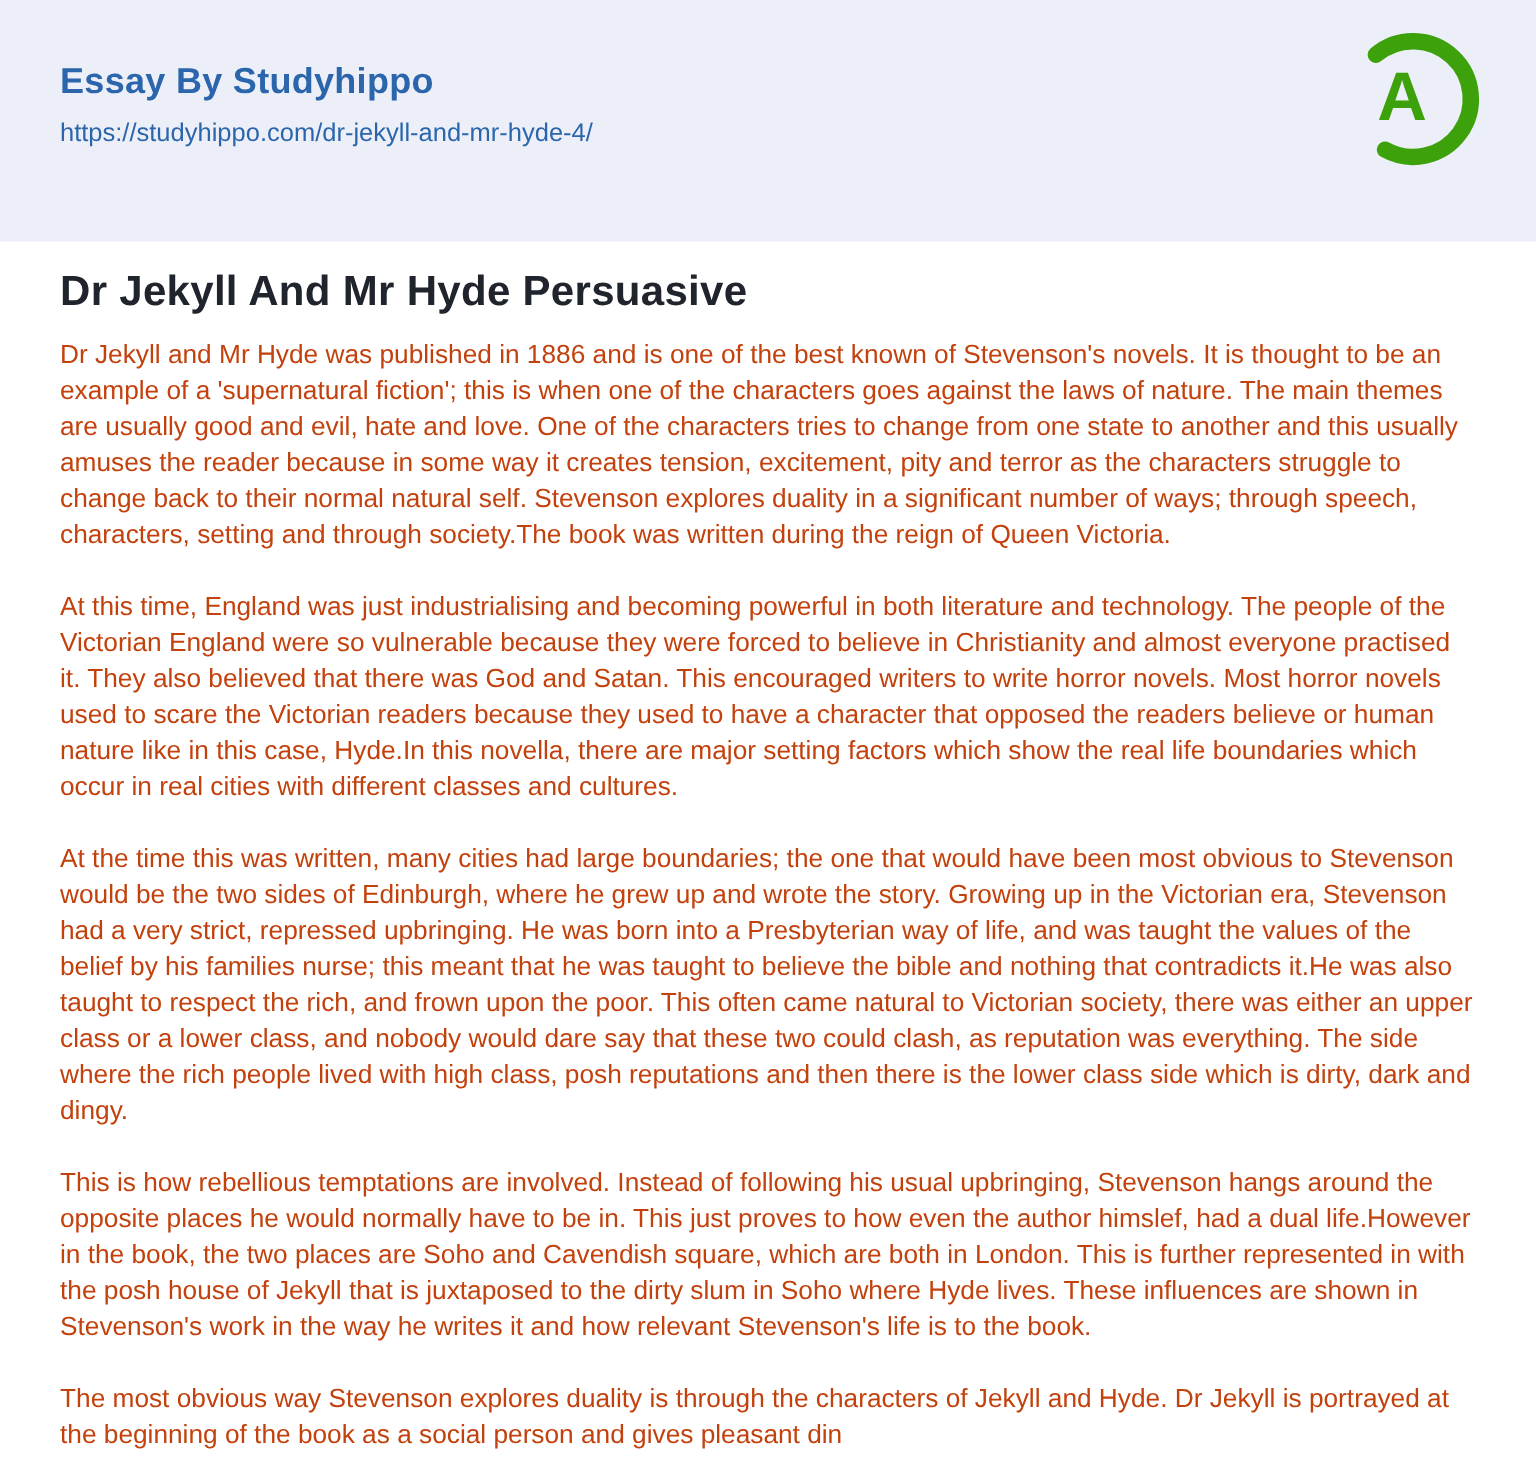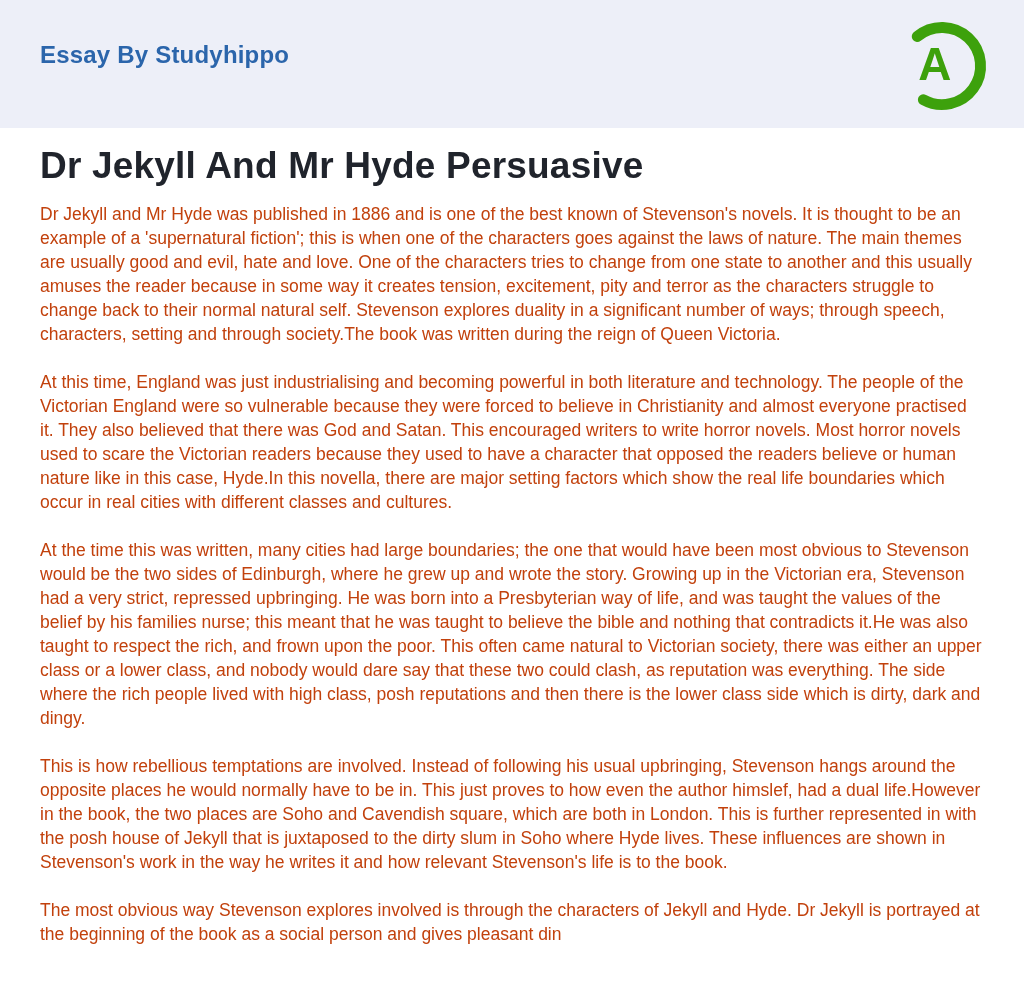--- a/index.html
+++ b/index.html
@@ -11,21 +11,21 @@
   }
   body {
     width: 1024px;
     min-height: 987px;
     position: relative;
   }
   
   .page-header {
     position: relative;
     width: 100%;
-    height: 128px;
+    height: 161px;
     background: #edeff8;
     padding: 42px 40px 0 40px;
   }
   .header-title {
     color: #2b65ab;
     font-size: 24px;
     font-weight: 700;
     letter-spacing: 0.2px;
     line-height: 1.1;
   }
@@ -44,51 +44,52 @@
     width: 100px;
     height: 100px;
   }
   
   .content {
     padding: 17px 40px 0 40px;
   }
   .essay-title {
     margin: 0 0 14px 0;
     color: #20242c;
-    font-size: 37px;
+    font-size: 28px;
     font-weight: 700;
     letter-spacing: 0.2px;
     line-height: 1.15;
   }
   .essay-paragraphs p {
     margin: 0 0 24px 0;
     color: #c2410c;
     font-size: 17.5px;
     font-weight: 400;
     line-height: 24px;
     max-width: 948px;
   }
 </style>
 </head>
 <body>
 
 <header class="page-header">
   <div class="header-title">Essay By Studyhippo</div>
+  <a class="header-url" href="#">https://studyhippo.com/dr-jekyll-and-mr-hyde-4/</a>
 
   <div class="logo-wrap">
     <svg width="100" height="100" viewBox="0 0 96 96" aria-hidden="true">
       <path d="M 24.2 19.7 A 37 37 0 1 1 30.1 80.4" fill="none" stroke="#3da10c" stroke-width="10.5" stroke-linecap="round"></path>
       <text x="41" y="61.5" text-anchor="middle" font-family="Liberation Sans, DejaVu Sans, sans-serif" font-size="44" font-weight="700" fill="#3da10c">A</text>
     </svg>
   </div>
 </header>
 
 <main class="content">
   <h1 class="essay-title">Dr Jekyll And Mr Hyde Persuasive</h1>
 
   <div class="essay-paragraphs">
     <p>Dr Jekyll and Mr Hyde was published in 1886 and is one of the best known of Stevenson's novels. It is thought to be an example of a 'supernatural fiction'; this is when one of the characters goes against the laws of nature. The main themes are usually good and evil, hate and love. One of the characters tries to change from one state to another and this usually amuses the reader because in some way it creates tension, excitement, pity and terror as the characters struggle to change back to their normal natural self. Stevenson explores duality in a significant number of ways; through speech, characters, setting and through society.The book was written during the reign of Queen Victoria.</p>
     <p>At this time, England was just industrialising and becoming powerful in both literature and technology. The people of the Victorian England were so vulnerable because they were forced to believe in Christianity and almost everyone practised it. They also believed that there was God and Satan. This encouraged writers to write horror novels. Most horror novels used to scare the Victorian readers because they used to have a character that opposed the readers believe or human nature like in this case, Hyde.In this novella, there are major setting factors which show the real life boundaries which occur in real cities with different classes and cultures.</p>
     <p>At the time this was written, many cities had large boundaries; the one that would have been most obvious to Stevenson would be the two sides of Edinburgh, where he grew up and wrote the story. Growing up in the Victorian era, Stevenson had a very strict, repressed upbringing. He was born into a Presbyterian way of life, and was taught the values of the belief by his families nurse; this meant that he was taught to believe the bible and nothing that contradicts it.He was also taught to respect the rich, and frown upon the poor. This often came natural to Victorian society, there was either an upper class or a lower class, and nobody would dare say that these two could clash, as reputation was everything. The side where the rich people lived with high class, posh reputations and then there is the lower class side which is dirty, dark and dingy.</p>
     <p>This is how rebellious temptations are involved. Instead of following his usual upbringing, Stevenson hangs around the opposite places he would normally have to be in. This just proves to how even the author himslef, had a dual life.However in the book, the two places are Soho and Cavendish square, which are both in London. This is further represented in with the posh house of Jekyll that is juxtaposed to the dirty slum in Soho where Hyde lives. These influences are shown in Stevenson's work in the way he writes it and how relevant Stevenson's life is to the book.</p>
-    <p>The most obvious way Stevenson explores involved is through the characters of Jekyll and Hyde. Dr Jekyll is portrayed at the beginning of the book as a social person and gives pleasant din</p>
+    <p>The most obvious way Stevenson explores duality is through the characters of Jekyll and Hyde. Dr Jekyll is portrayed at the beginning of the book as a social person and gives pleasant din</p>
   </div>
 </main>
 
 </body></html>

